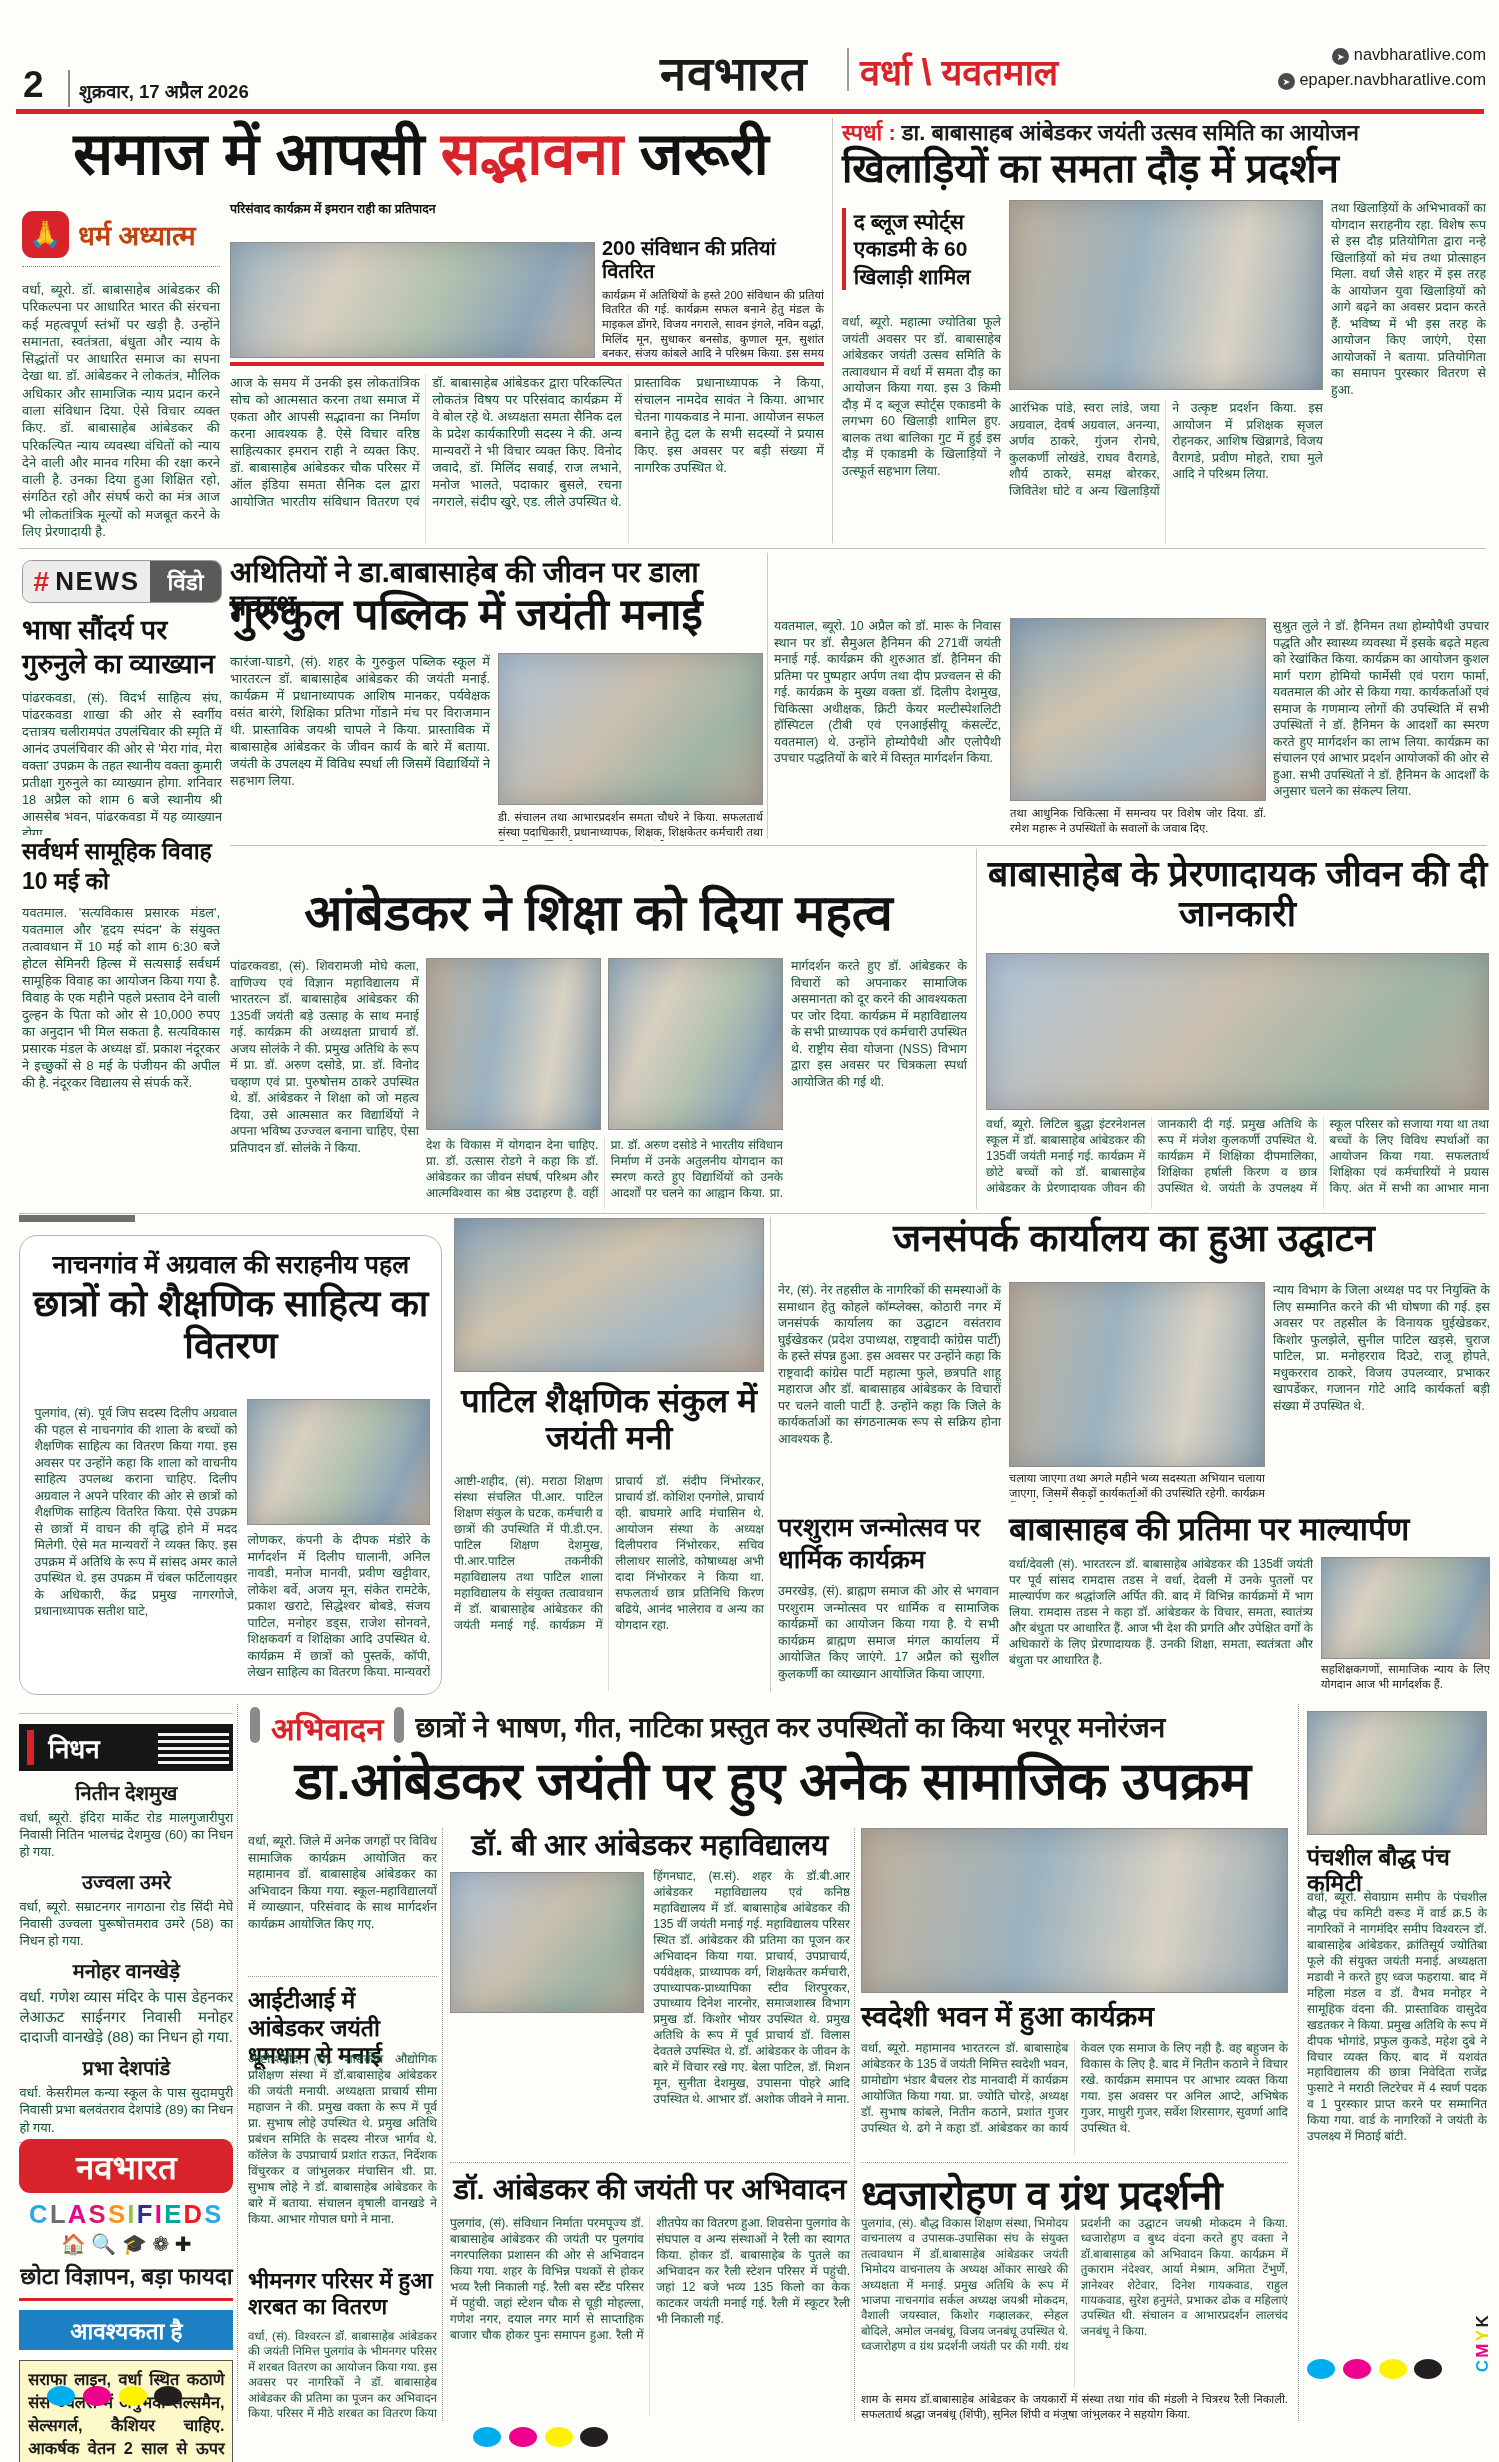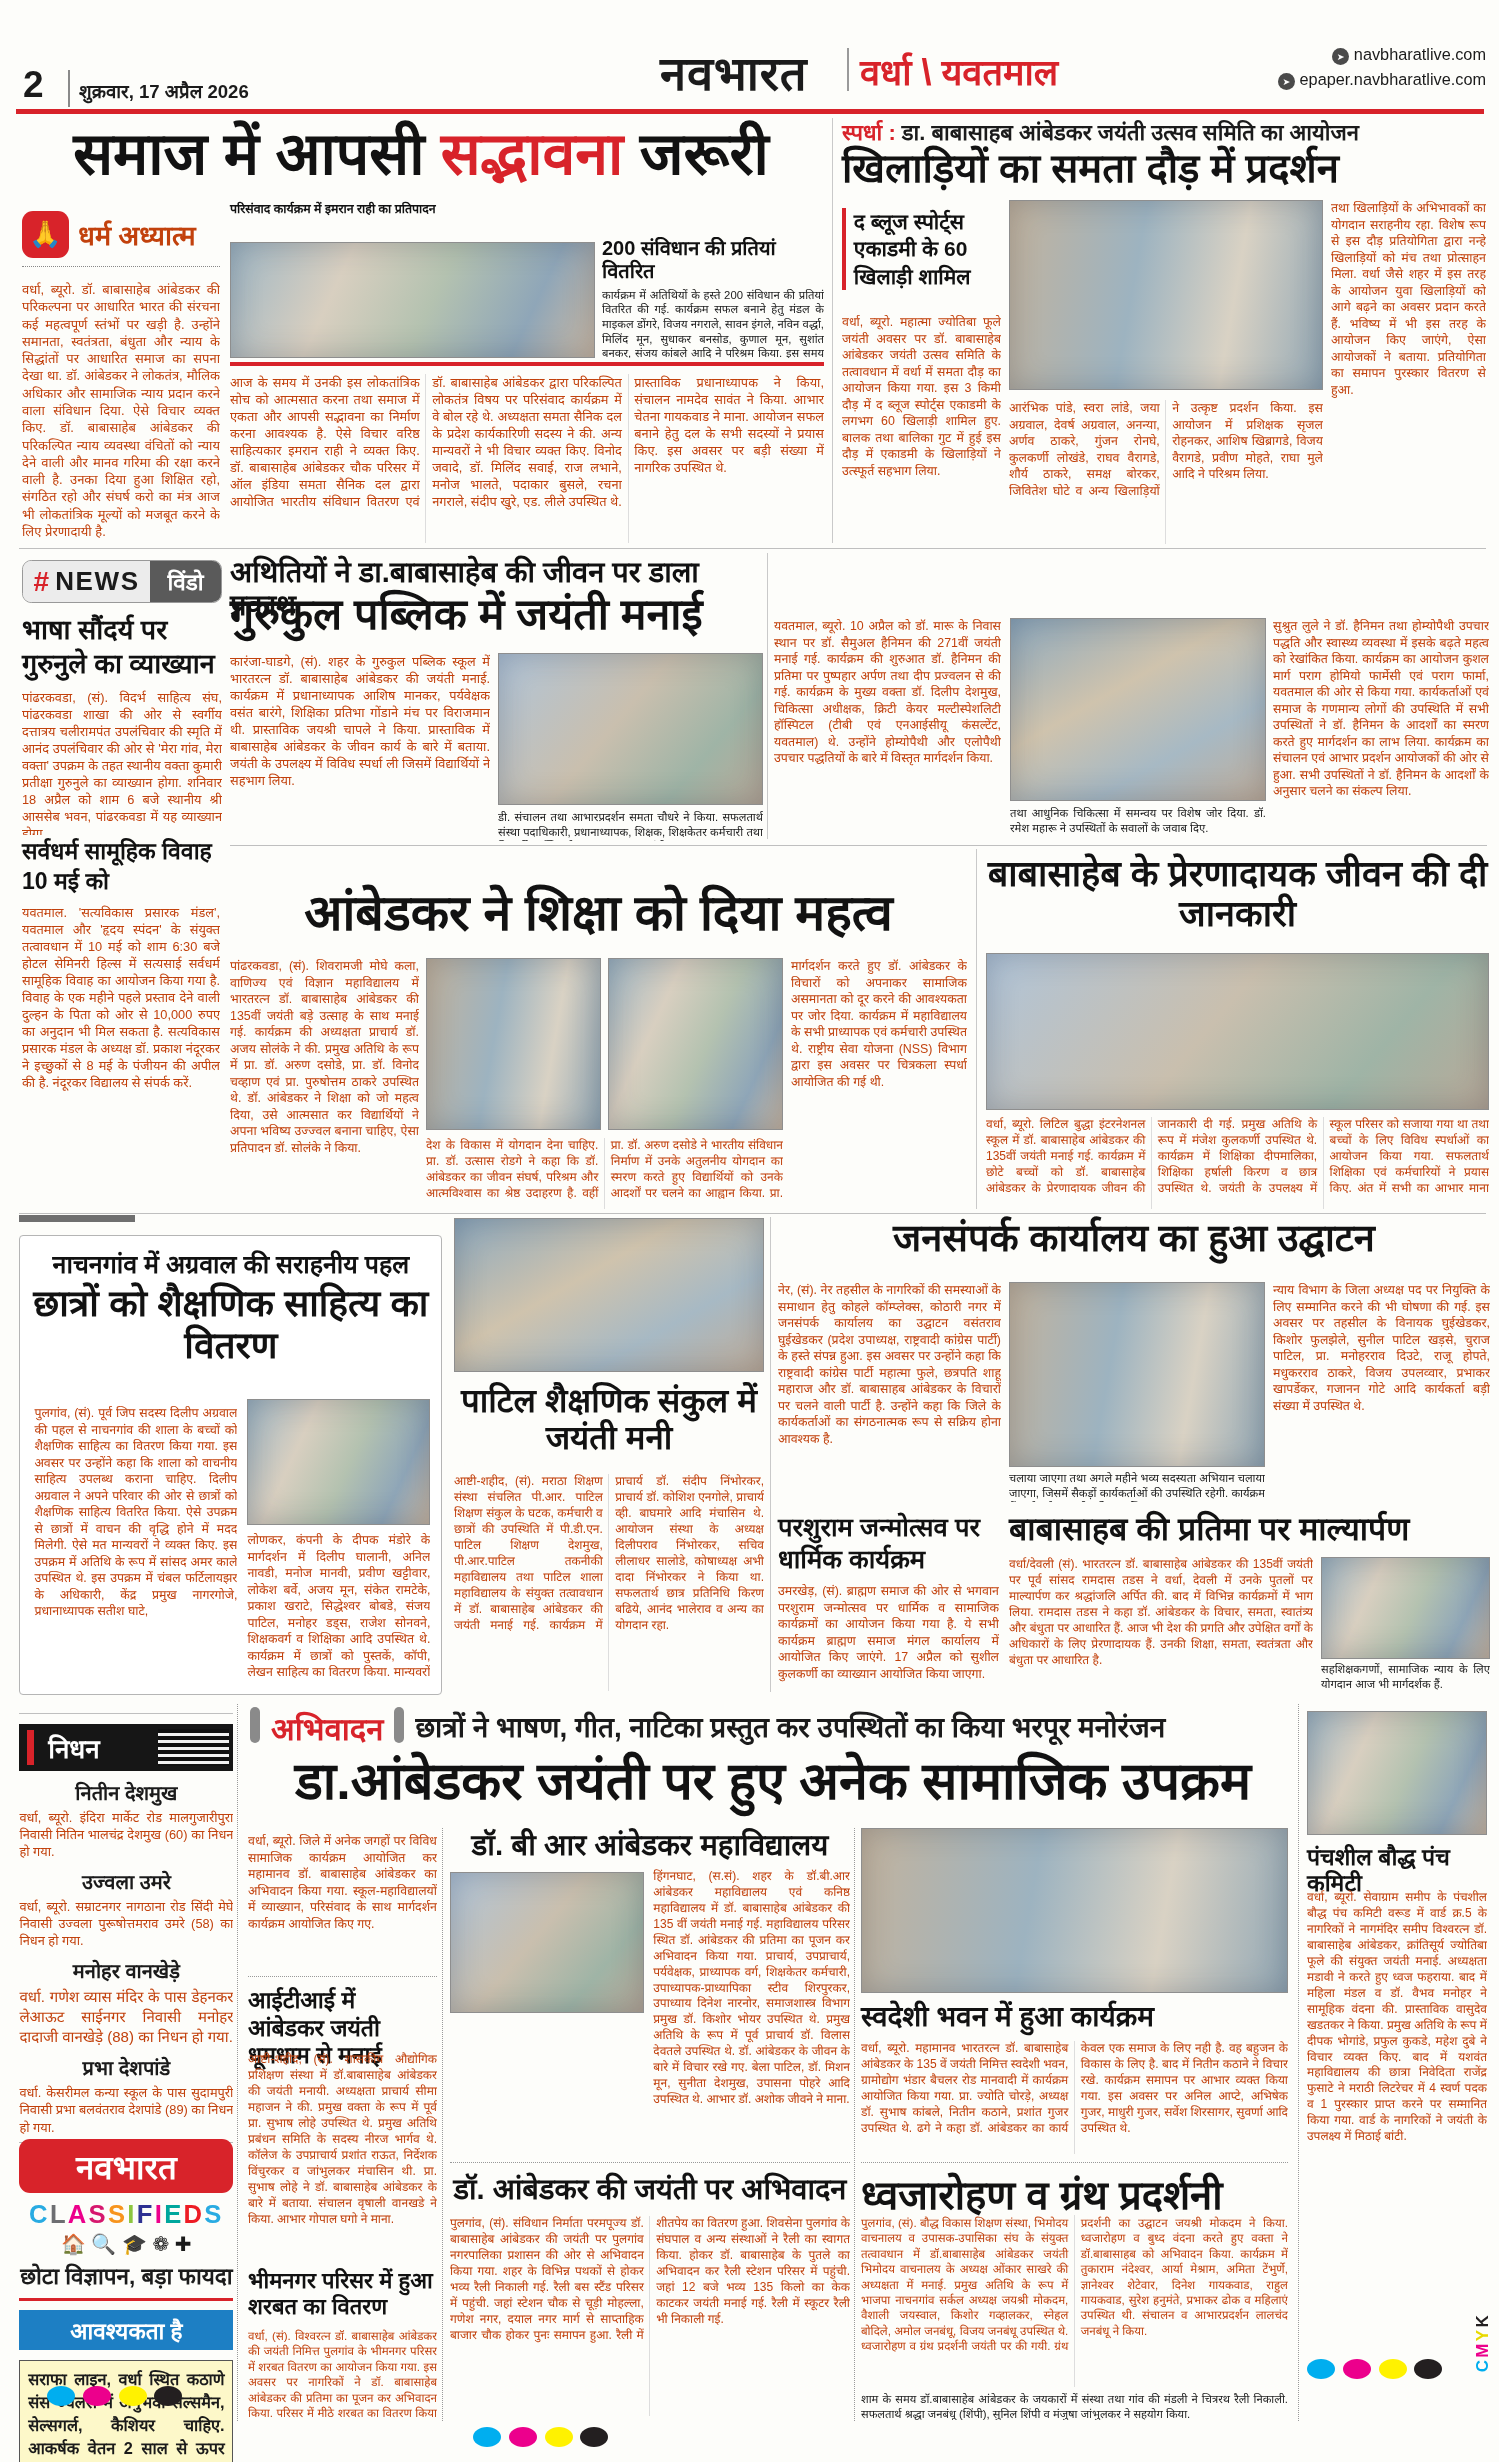--- a/index.html
+++ b/index.html
@@ -2,42 +2,42 @@
 <html style="font-size:12.4px"><head>
 <meta charset="utf-8">
 <style>
   * {margin:0;padding:0;box-sizing:border-box}
   html,body {background:#e9e9e5}
   body {font-family:"Liberation Sans","DejaVu Sans",sans-serif;}
   .page {position:relative;width:1499px;height:2462px;background:#fdfdfa;margin:0 auto;overflow:hidden;color:#1b1b1b}
   .abs {position:absolute}
   .hl {font-weight:bold;color:#121212;line-height:1.12}
   .ctr {text-align:center}
-  .bt {font-size:12.8px;line-height:1.33;text-align:justify;color:#c2410c;overflow:hidden}
+  .bt {font-size:12.8px;line-height:1.33;text-align:justify;color:#14532d;overflow:hidden}
   .bt-sm {font-size:11.3px;line-height:1.3;text-align:justify;color:#222;overflow:hidden}
   .c2 {column-count:2;column-gap:12.4px;column-rule:0.8px solid #ddd}
   .c3 {column-count:3;column-gap:12.4px;column-rule:0.8px solid #ddd}
   .red {color:#d8232a}
   .redbg {background:#d8232a}
   .photo {border:0.8px solid #8e8e8e;box-shadow:inset 0 0 31px rgba(30,40,60,.25)}
   .ph-a {background:linear-gradient(115deg,#9fb6c4,#d8cfc0 30%,#b4c2b0 55%,#8fa6b8 80%,#cbb9a4)}
   .ph-b {background:linear-gradient(100deg,#c2b39e,#9db3c0 40%,#d9d2c4 70%,#93a8b5)}
   .ph-c {background:linear-gradient(130deg,#b0c4d8,#c9bfae 45%,#9fb4a6 75%,#b8a998)}
   .ph-d {background:linear-gradient(150deg,#8ea9bd,#cfc3ad 40%,#a7b9c4 70%,#c0ae9b)}
   .vline {background:#c9c9c9;width:0.8px}
   .vdot {border-left:1.6px dotted #9a9a9a;width:0}
   .hline {background:#bfbfbf;height:0.8px}
   .dot-row {display:flex;gap:7.8px;align-items:center}
   .dot {width:28px;height:20px;border-radius:50%}
   .d-c{background:#00aeef}.d-m{background:#ec008c}.d-y{background:#fff200}.d-k{background:#231f20}
   .globe {display:inline-flex;width:17px;height:17px;border-radius:50%;background:#4a4a4a;color:#fff;
           align-items:center;justify-content:center;font-size:9.3px;margin-right:4.7px}
   .obit-name {font-weight:bold;font-size:20px;text-align:center;margin:7.8px 0 3.1px}
   .stripes {background:repeating-linear-gradient(180deg,#111 0 3.9px,#f2f2f2 3.9px 7px)}
-  .boxed {border:1.6px solid #b5b5b5;border-radius:4px}
+  .boxed {border:1.6px solid #b5b5b5;border-radius:18px}
   .subhl {font-weight:bold;line-height:1.15;color:#111}
 </style>
 </head>
 <body>
 
 <div class="page">
 
   <div class="abs" style="left:23px;top:64px;font-size:37px;font-weight:bold">2</div>
   <div class="abs" style="left:68px;top:70px;width:1.6px;height:37px;background:#8a8a8a"></div>
   <div class="abs" style="left:79px;top:78px;font-size:18.6px;font-weight:bold">शुक्रवार, 17 अप्रैल 2026</div>

